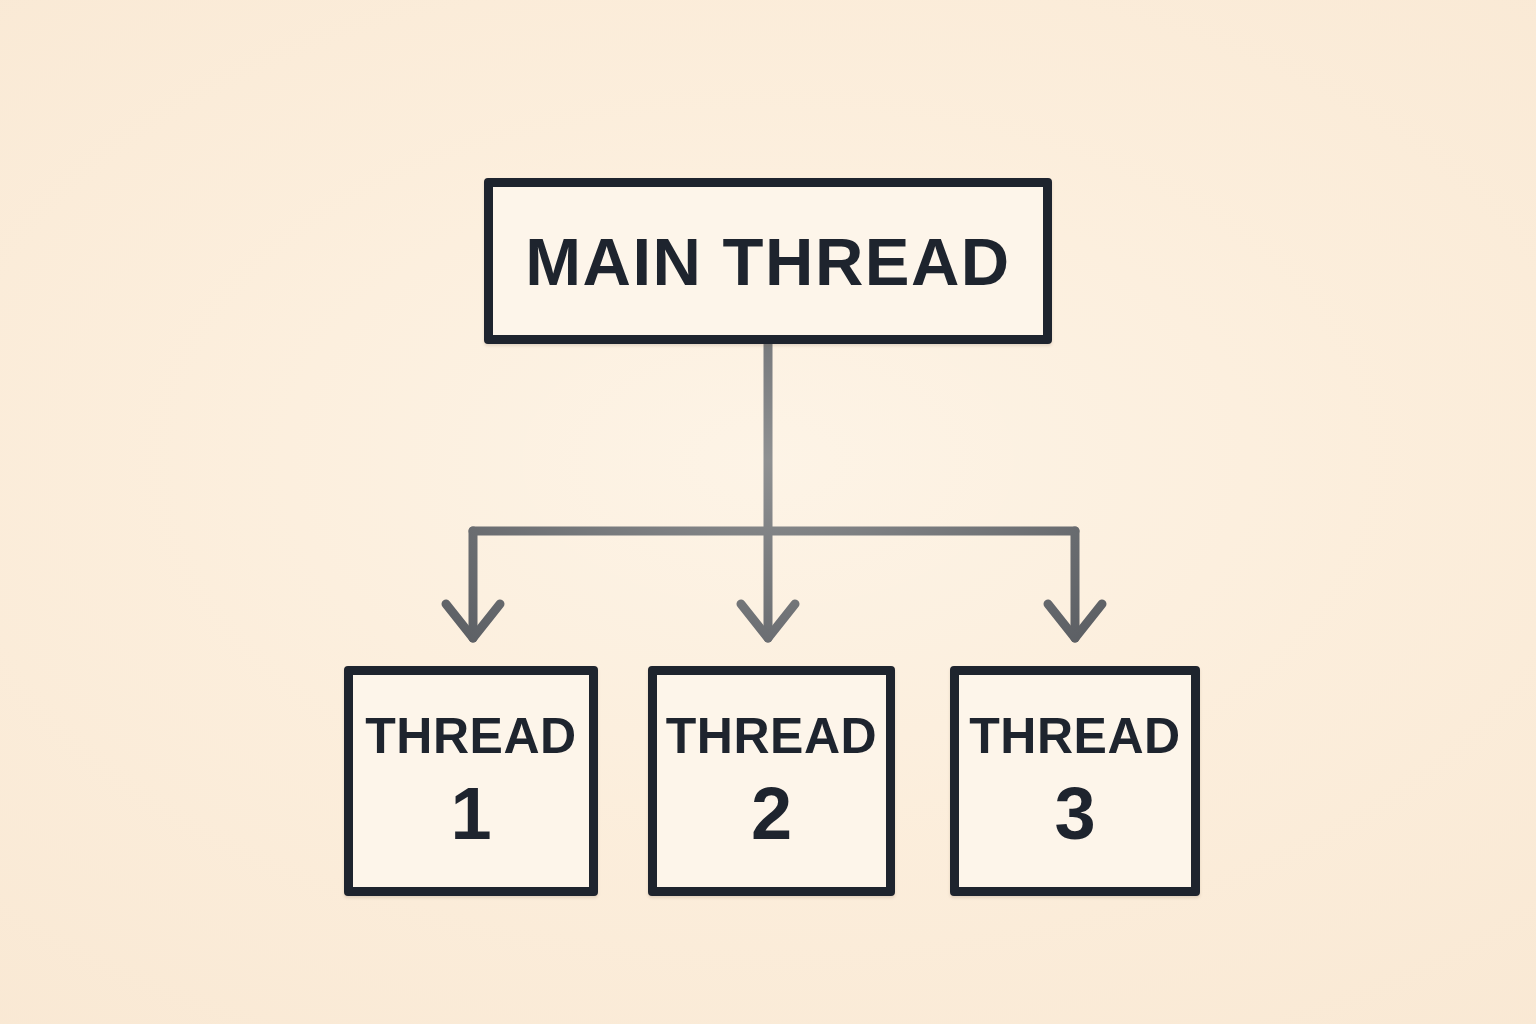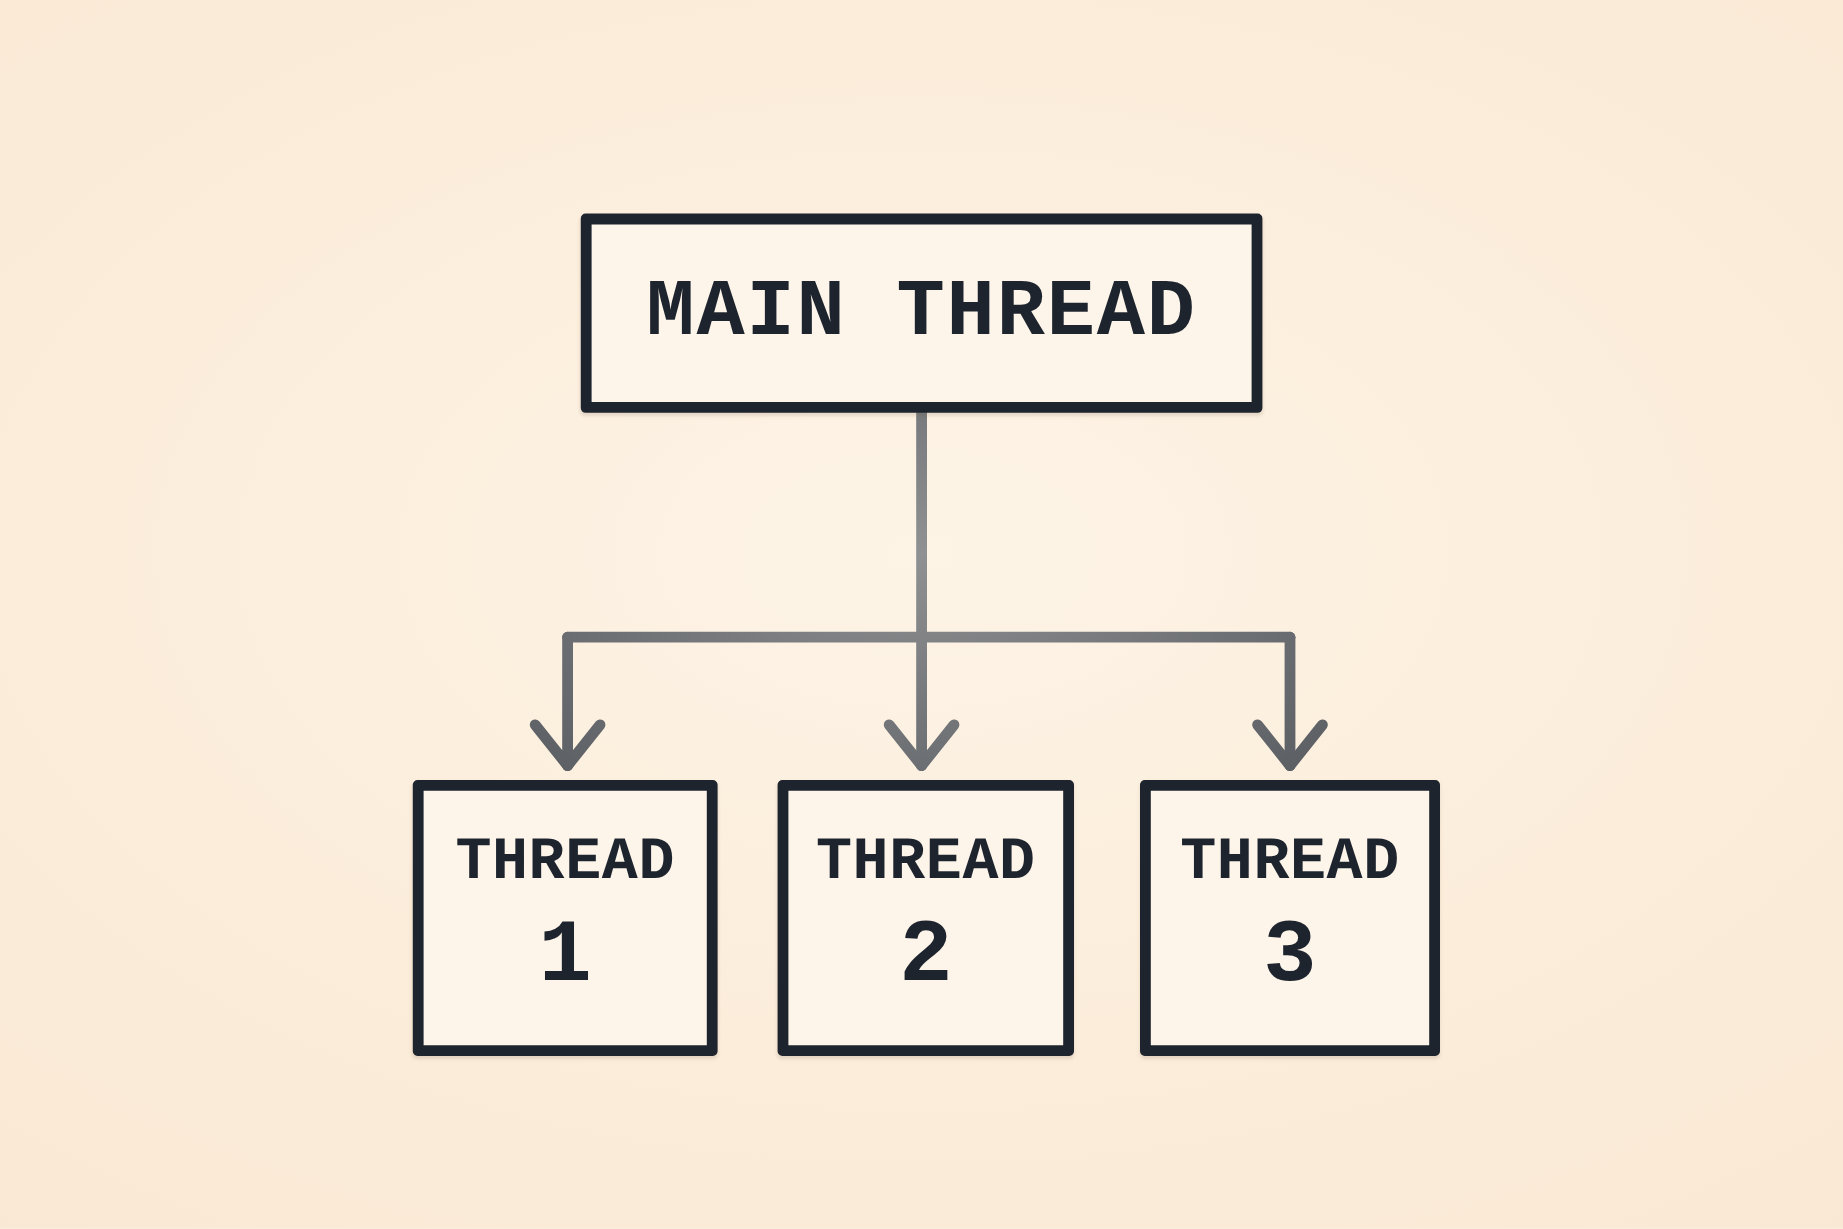--- a/index.html
+++ b/index.html
@@ -11,21 +11,20 @@
     width: 1536px;
     height: 1024px;
     overflow: hidden;
     font-family: "Liberation Sans", "DejaVu Sans", sans-serif;
   }
   #canvas {
     position: relative;
     width: 1536px;
     height: 1024px;
     background: #FBEBD7;
-    font-family: Liberation Mono, monospace;
   }
   
   #canvas::after {
     content: "";
     position: absolute;
     inset: 0;
     pointer-events: none;
     background:
       radial-gradient(ellipse 90% 80% at 50% 45%,
         rgba(255,252,245,0.50) 0%,
@@ -62,21 +61,21 @@
     border-width: 9px;
   }
   #main-thread-label {
     font-size: 67px;
     font-weight: 700;
     letter-spacing: 1.5px;
     line-height: 1;
     white-space: nowrap;
   }
   .thread-box {
-    top: 650px;
+    top: 666px;
     height: 230px;
     border-width: 9px;
   }
   #thread-box-1 { left: 344px; width: 254px; }
   #thread-box-2 { left: 648px; width: 247px; }
   #thread-box-3 { left: 950px; width: 250px; }
 
   .thread-name {
     font-size: 50px;
     font-weight: 700;

